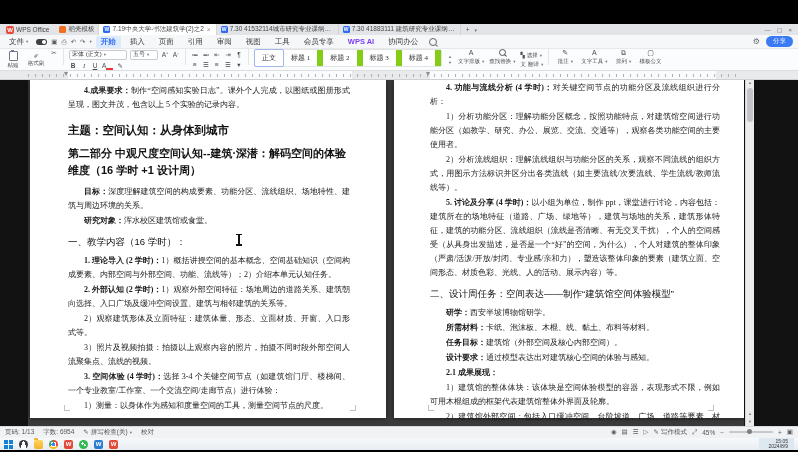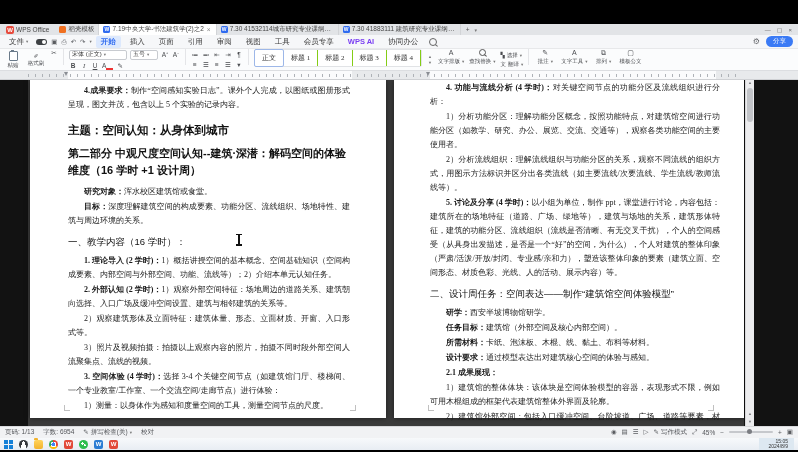--- a/index.html
+++ b/index.html
@@ -45,21 +45,21 @@
   .rrow{display:flex;align-items:center;gap:3px;}
   .combo{border:1px solid #c8cbd0;background:#fff;border-radius:2px;height:8px;display:flex;align-items:center;gap:2px;padding:0 2px;font-size:6px;color:#333;}
   .combo .cv{overflow:hidden;white-space:nowrap;}
   .car{font-size:4.5px;color:#777;}
   .tbn{min-width:8px;height:8px;line-height:8px;text-align:center;font-size:6.5px;color:#4a4c50;}
   .tbn.b{font-weight:bold;}
   .tbn.i{font-style:italic;font-family:"Liberation Serif",serif;}
   .tbn.u{text-decoration:underline;}
   .clrbar{display:inline-block;width:7px;height:2px;background:#e33;vertical-align:bottom;}
   .stylegal{display:flex;align-items:stretch;border:1px solid #e1e3e6;border-radius:2px;height:16px;background:#fff;}
-  .chip{display:flex;align-items:center;padding:0 7px;font-size:7px;color:#333;border-right:1px solid #84cc16;font-family:"Liberation Serif",serif;white-space:nowrap;}
+  .chip{display:flex;align-items:center;padding:0 7px;font-size:7px;color:#333;border-right:6px solid #84cc16;font-family:"Liberation Serif",serif;white-space:nowrap;}
   .chip.sel{border:1px solid #9db7e8;background:#fff;border-radius:2px;margin:-1px 0 -1px -1px;}
   .galarr{display:flex;flex-direction:column;justify-content:center;font-size:4px;color:#777;gap:1px;padding:0 1px;}
   .rbtn{display:flex;flex-direction:column;align-items:center;gap:1px;font-size:5.5px;min-width:22px;color:#4a4c50;}
   .rbtn .gi{font-size:7px;height:8px;line-height:8px;}
   .smallrow{display:flex;align-items:center;gap:2px;font-size:5.5px;}
   .ico-search{width:5px;height:5px;border:1px solid #555;border-radius:50%;position:relative;display:inline-block;}
   .ico-search::after{content:"";position:absolute;width:3px;height:1px;background:#555;right:-2px;bottom:-1px;transform:rotate(40deg);}
 
   
   .ruler{height:8px;background:#e8eaec;position:relative;border-bottom:1px solid #cfd1d4;}
@@ -308,42 +308,42 @@
     <div class="rmark" style="left:64px;"></div>
     <div class="rmark" style="left:426px;"></div>
   </div>
 
   <div class="canvas">
 
     <div class="page lp">
       <p class="p"><b>4.成果要求：</b><span>制作“空间感知实验日志”。课外个人完成，以图纸或图册形式呈现，图文并茂，包含以上 5 个实验的记录内容。</span></p>
       <div class="h-main">主题：空间认知：从身体到城市</div>
       <div class="h-sec">第二部分 中观尺度空间认知--建筑·深潜：解码空间的体验维度（16 学时 +1 设计周）</div>
+      <p class="p"><b>目标：</b><span>深度理解建筑空间的构成要素、功能分区、流线组织、场地特性、建筑与周边环境的关系。</span></p>
       <p class="p"><b>研究对象：</b><span>浑水校区建筑馆或食堂。</span></p>
-      <p class="p"><b>目标：</b><span>深度理解建筑空间的构成要素、功能分区、流线组织、场地特性、建筑与周边环境的关系。</span></p>
       <div class="h-sub">一、教学内容（16 学时）：</div>
       <p class="p"><b>1. 理论导入 (2 学时)：</b><span>1）概括讲授空间的基本概念、空间基础知识（空间构成要素、内部空间与外部空间、功能、流线等）；2）介绍本单元认知任务。</span></p>
       <p class="p"><b>2. 外部认知 (2 学时)：</b><span>1）观察外部空间特征：场地周边的道路关系、建筑朝向选择、入口广场及缓冲空间设置、建筑与相邻建筑的关系等。</span></p>
       <p class="p"><span>2）观察建筑形体及立面特征：建筑体量、形态、立面材质、开窗、入口形式等。</span></p>
       <p class="p"><span>3）照片及视频拍摄：拍摄以上观察内容的照片，拍摄不同时段外部空间人流聚集点、流线的视频。</span></p>
       <p class="p"><b>3. 空间体验 (4 学时)：</b><span>选择 3-4 个关键空间节点（如建筑馆门厅、楼梯间、一个专业教室/工作室、一个交流空间/走廊节点）进行体验：</span></p>
       <p class="p"><span>1）测量：以身体作为感知和度量空间的工具，测量空间节点的尺度。</span></p>
       <span class="cropmark cm-l"></span>
       <span class="cropmark cm-r"></span>
     </div>
 
     <div class="page rp">
       <p class="p"><b>4. 功能与流线分析 (4 学时)：</b><span>对关键空间节点的功能分区及流线组织进行分析：</span></p>
       <p class="p"><span>1）分析功能分区：理解功能分区概念，按照功能特点，对建筑馆空间进行功能分区（如教学、研究、办公、展览、交流、交通等），观察各类功能空间的主要使用者。</span></p>
       <p class="p"><span>2）分析流线组织：理解流线组织与功能分区的关系，观察不同流线的组织方式，用图示方法标识并区分出各类流线（如主要流线/次要流线、学生流线/教师流线等）。</span></p>
       <p class="p"><b>5. 讨论及分享 (4 学时)：</b><span>以小组为单位，制作 ppt，课堂进行讨论，内容包括：建筑所在的场地特征（道路、广场、绿地等），建筑与场地的关系，建筑形体特征，建筑的功能分区、流线组织（流线是否清晰、有无交叉干扰），个人的空间感受（从具身出发描述，是否是一个“好”的空间，为什么），个人对建筑的整体印象（严肃/活泼/开放/封闭、专业感/亲和力），塑造该整体印象的要素（建筑立面、空间形态、材质色彩、光线、人的活动、展示内容）等。</span></p>
       <div class="h-sub">二、设计周任务：空间表达——制作“建筑馆空间体验模型”</div>
       <p class="p"><b>研学：</b><span>西安半坡博物馆研学。</span></p>
+      <p class="p"><b>所需材料：</b><span>卡纸、泡沫板、木棍、线、黏土、布料等材料。</span></p>
       <p class="p"><b>任务目标：</b><span>建筑馆（外部空间及核心内部空间）。</span></p>
-      <p class="p"><b>所需材料：</b><span>卡纸、泡沫板、木棍、线、黏土、布料等材料。</span></p>
       <p class="p"><b>设计要求：</b><span>通过模型表达出对建筑核心空间的体验与感知。</span></p>
       <p class="p"><b>2.1 成果展现：</b></p>
       <p class="p"><span>1）建筑馆的整体体块：该体块是空间体验模型的容器，表现形式不限，例如可用木棍组成的框架代表建筑馆整体外界面及轮廓。</span></p>
       <p class="p"><span>2）建筑馆外部空间：包括入口缓冲空间、台阶坡道、广场、道路等要素，材料不限。</span></p>
       <p class="p"><span>3）建筑馆内部各功能空间体块：按照功能分区，用材料或色彩对不同功能</span></p>
       <span class="cropmark cm-l"></span>
       <span class="cropmark cm-r"></span>
     </div>
 
     <div class="ibeam"></div>

